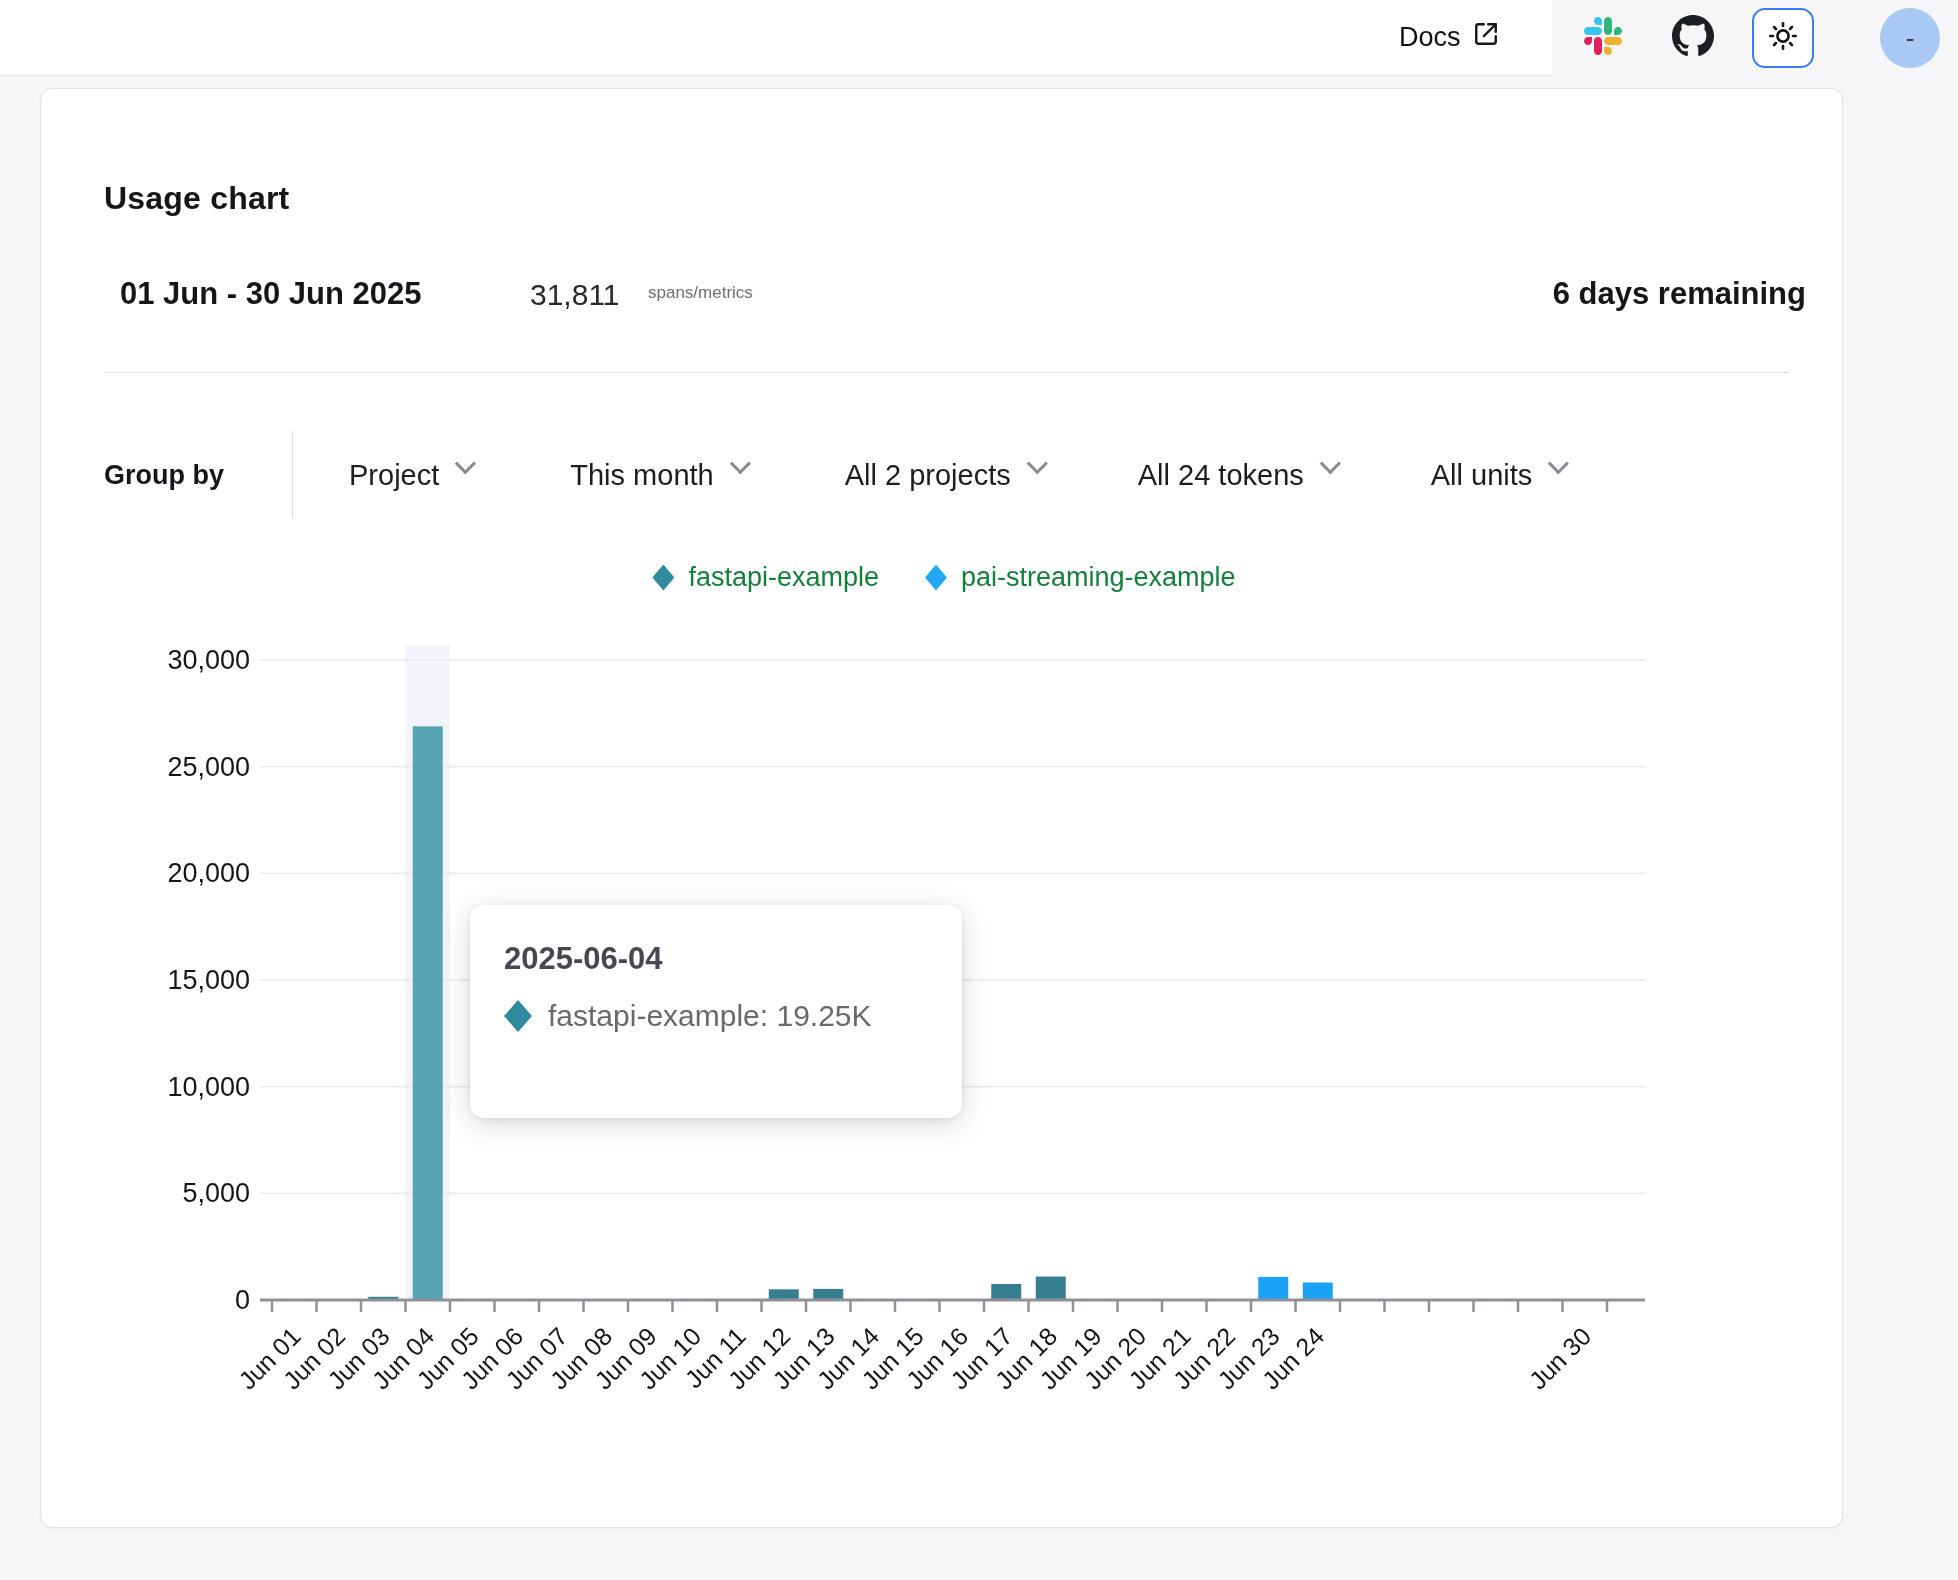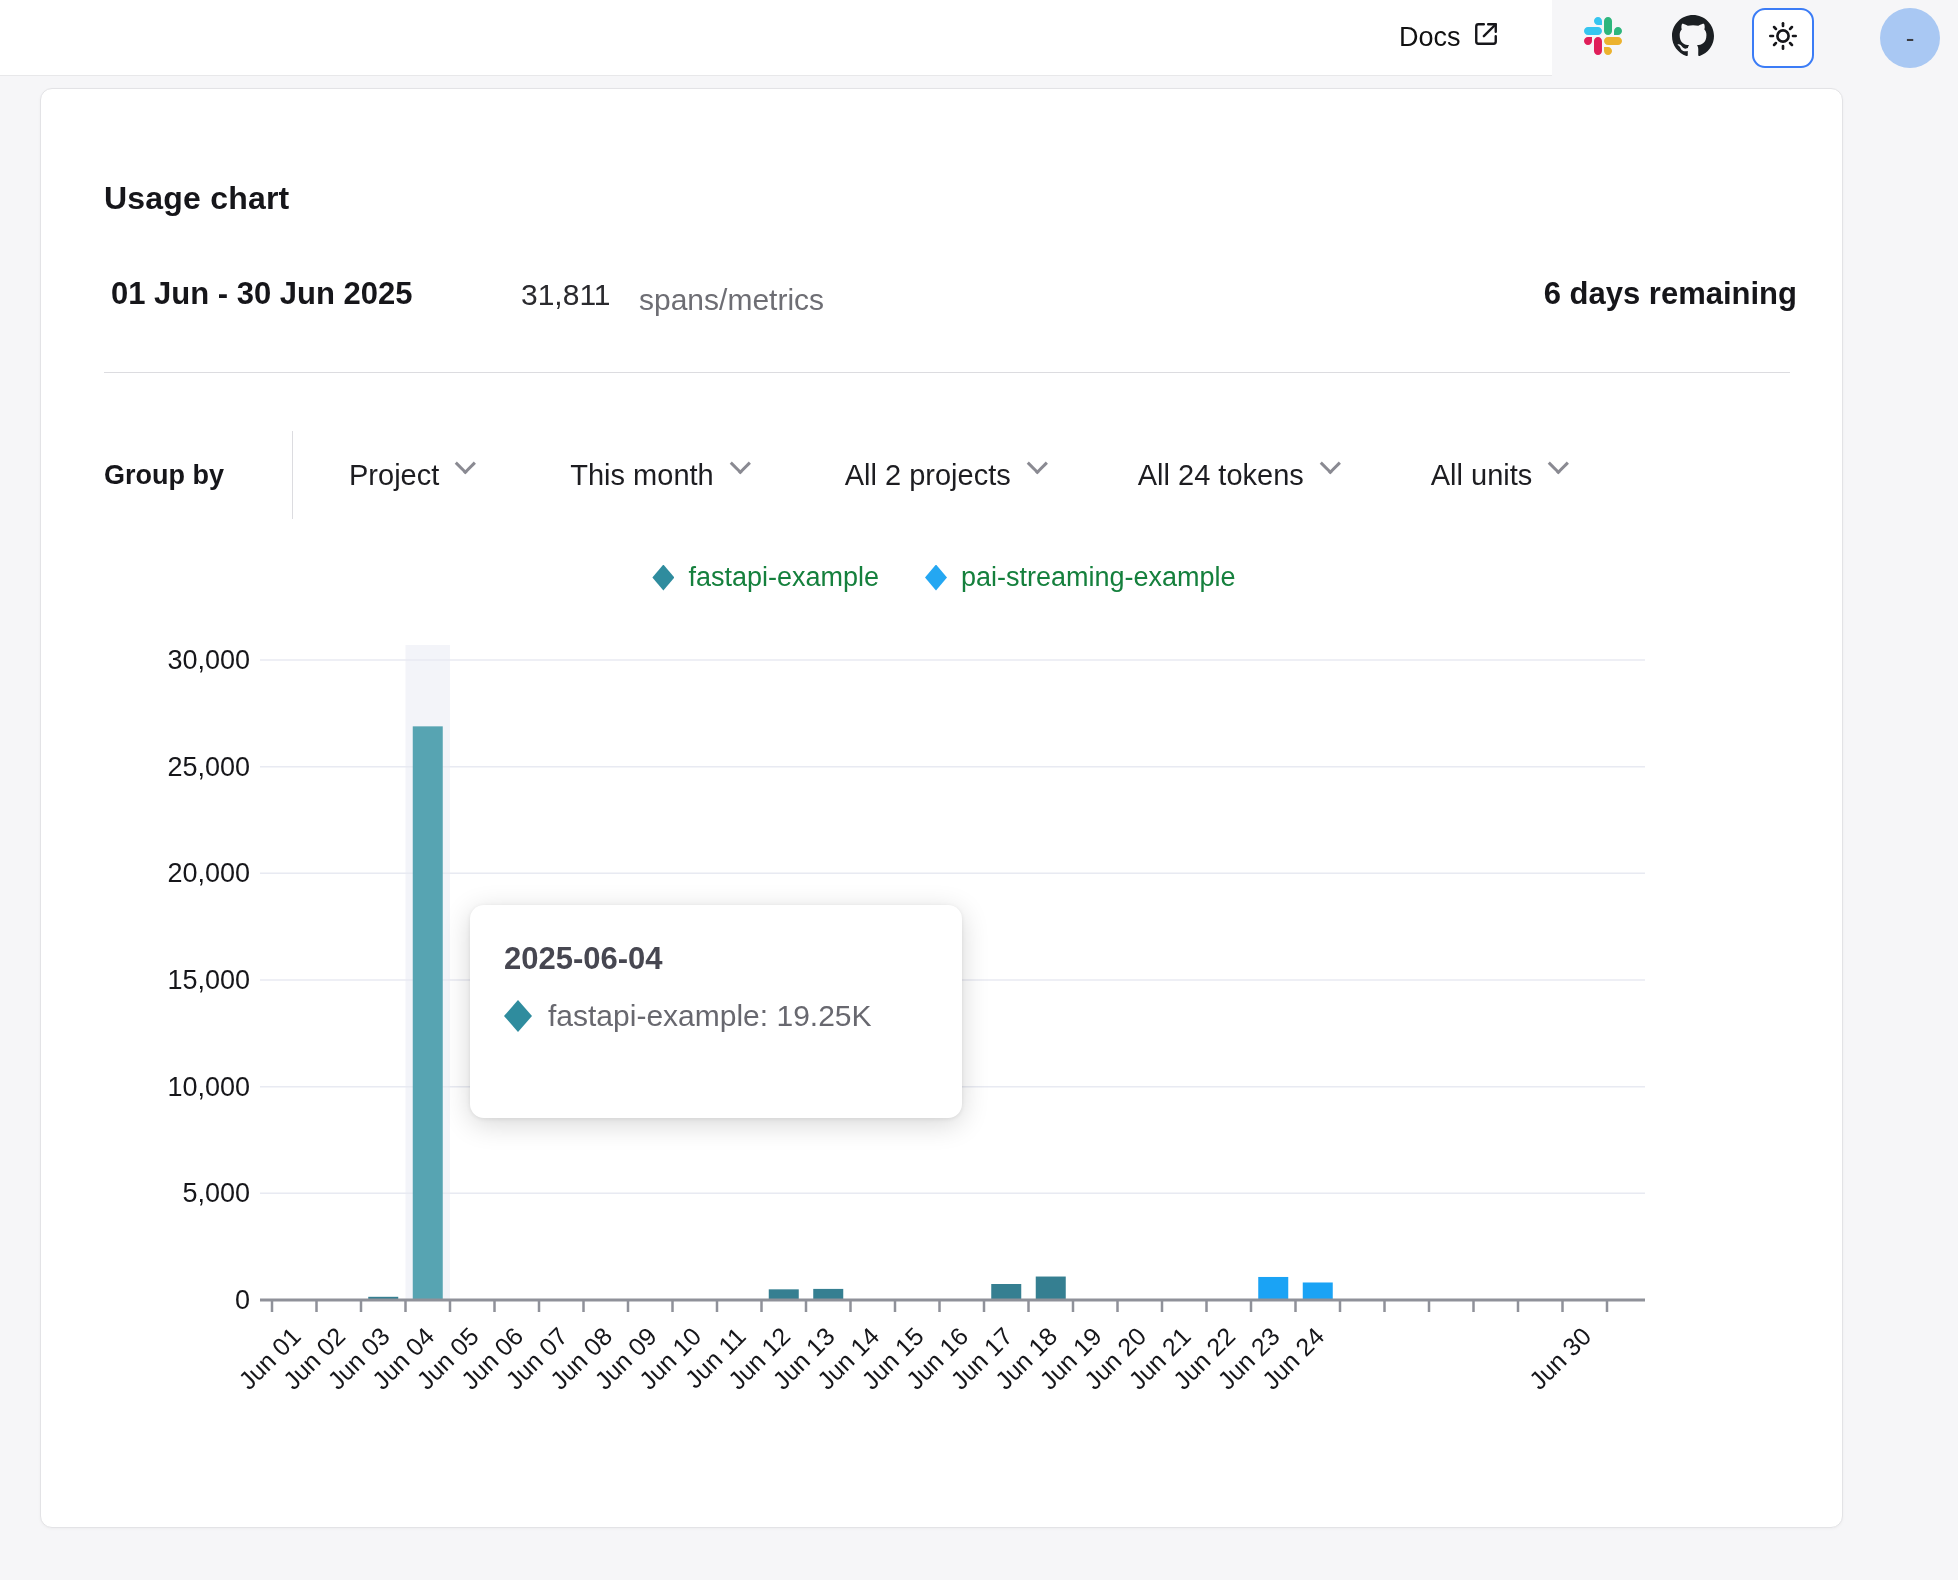--- a/index.html
+++ b/index.html
@@ -11,24 +11,24 @@
   .docs-link { position:absolute; left:1399px; top:21px; display:flex; align-items:center; gap:12px; font-size:27px; color:#111; cursor:pointer; }
   .icon-btn { position:absolute; top:17px; width:42px; height:42px; display:flex; align-items:center; justify-content:center; cursor:pointer; }
   .slack-btn { left:1582px; }
   .github-btn { left:1672px; }
   .theme-btn { position:absolute; left:1752px; top:8px; width:62px; height:60px; border:2.5px solid #3b7cf6; border-radius:13px; background:#fff; display:flex; align-items:center; justify-content:center; cursor:pointer; }
   .avatar { position:absolute; left:1880px; top:8px; width:60px; height:60px; border-radius:50%; background:#a9c8f3; display:flex; align-items:center; justify-content:center; font-size:26px; color:#3c3c40; cursor:pointer; }
 
   
   .card { position:absolute; left:40px; top:88px; width:1803px; height:1440px; background:#ffffff; border:1px solid #e3e3e6; border-radius:12px; box-shadow:0 1px 3px rgba(0,0,0,.04); }
   .card-title { position:absolute; left:104px; top:180px; font-size:32px; font-weight:bold; letter-spacing:.2px; }
-  .stats-row { position:absolute; left:111px; top:276px; width:1686px; height:44px; }
+  .stats-row { position:absolute; left:120px; top:276px; width:1686px; height:44px; }
   .date-range { position:absolute; left:0; top:0; font-size:31px; font-weight:bold; }
   .spans-value { position:absolute; left:410px; top:2px; font-size:30px; color:#2a2a2e; }
-  .spans-unit { position:absolute; left:528px; top:7px; font-size:30px; color:#6e6e74; }
+  .spans-unit { position:absolute; left:528px; top:7px; font-size:17px; color:#6e6e74; }
   .days-remaining { position:absolute; right:0; top:0; font-size:31px; font-weight:bold; }
   .divider { position:absolute; left:104px; top:372px; width:1686px; height:0; border-top:1.5px solid #dcdce0; }
 
   
   .filter-row { position:absolute; left:104px; top:448px; height:54px; display:flex; align-items:center; }
   .groupby-label { font-size:27px; font-weight:bold; }
   .v-divider { width:0; height:88px; border-left:1.5px solid #dcdce0; margin-left:68px; }
   .dropdown { display:flex; align-items:flex-start; gap:16px; font-size:29px; color:#1d1d21; cursor:pointer; }
   .dd-project { margin-left:56px; }
   .dd-period { margin-left:100px; }

